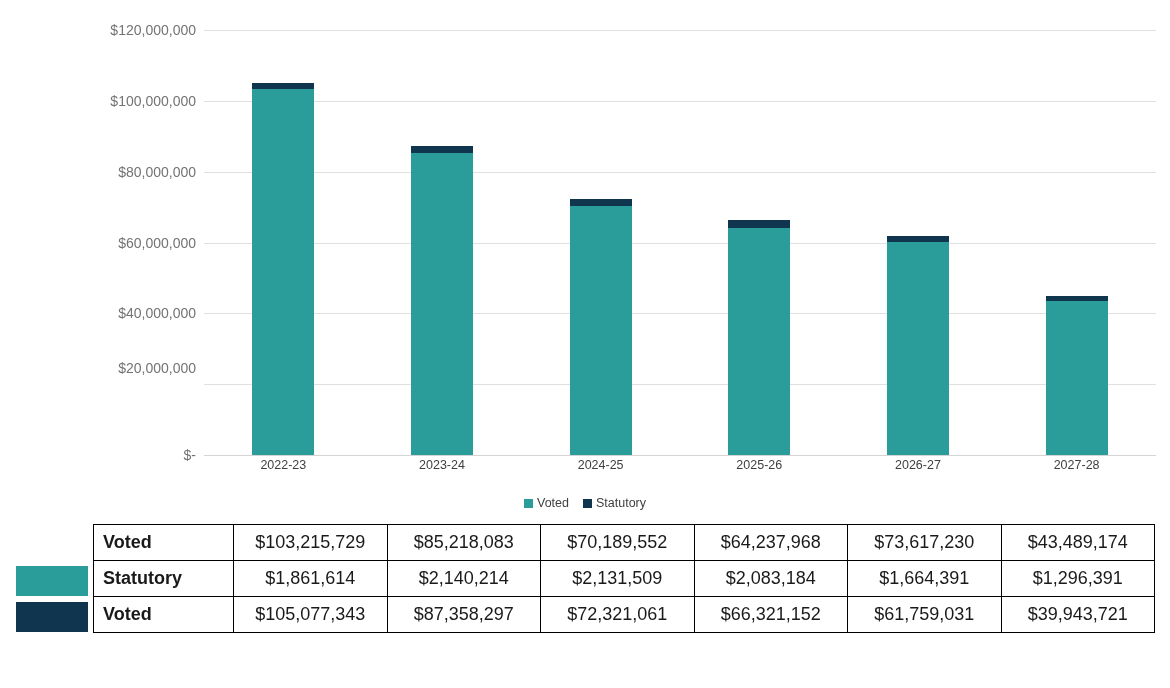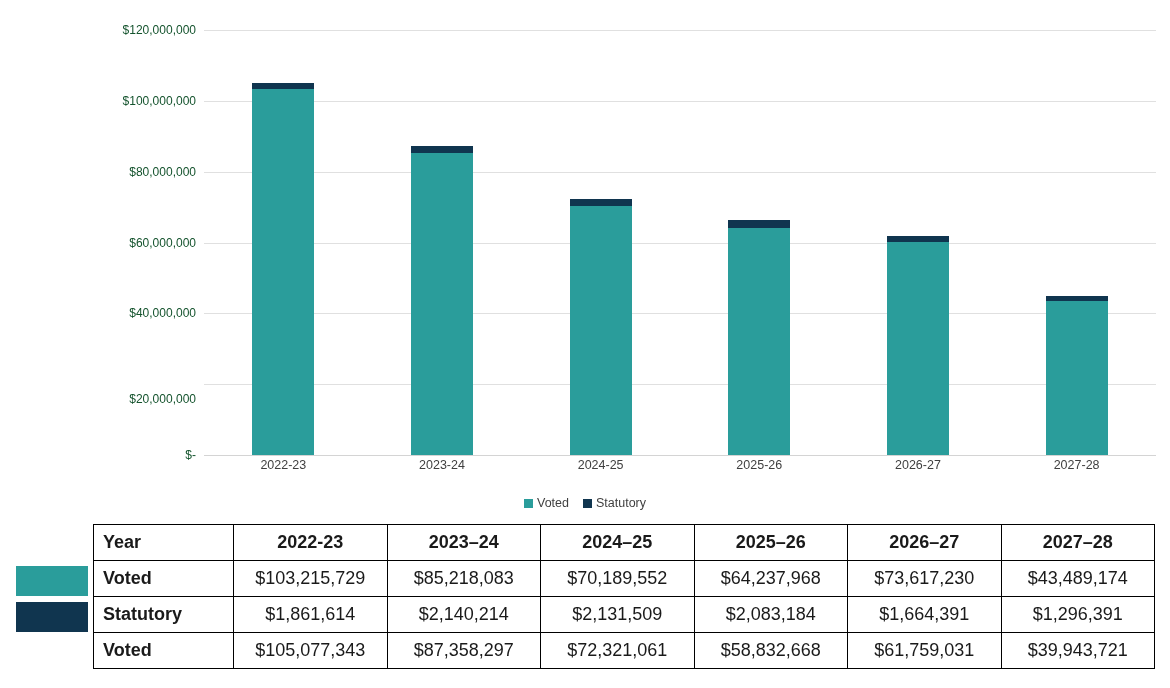--- a/index.html
+++ b/index.html
@@ -22,22 +22,22 @@
     left: 0;
     top: 0;
     width: 1170px;
     height: 516px;
   }
 
   .y-axis-label {
     position: absolute;
     right: 0;
     transform: translateY(-50%);
-    font-size: 12px;
-    color: #14532d;
+    font-size: 14px;
+    color: #737373;
     white-space: nowrap;
     text-align: right;
   }
   #y-axis {
     position: absolute;
     left: 0;
     top: 0;
     width: 196px;
     height: 516px;
   }
@@ -166,21 +166,21 @@
   #swatch-voted { top: 42px; background: #2a9d9b; }
   #swatch-statutory { top: 78px; background: #10354f; }
 </style>
 </head>
 <body>
 
 <div id="chart-wrap">
 
   <div id="y-axis">
       <div class="y-axis-label" style="top: 455px;">$-</div>
-      <div class="y-axis-label" style="top: 399px;">$20,000,000</div>
+      <div class="y-axis-label" style="top: 368px;">$20,000,000</div>
       <div class="y-axis-label" style="top: 313.333px;">$40,000,000</div>
       <div class="y-axis-label" style="top: 242.5px; text-align: center;">$60,000,000</div>
       <div class="y-axis-label" style="top: 171.667px; text-align: right;">$80,000,000</div>
       <div class="y-axis-label" style="top: 100.833px;">$100,000,000</div>
       <div class="y-axis-label" style="top: 30px;">$120,000,000</div>
     </div>
 
   <div id="plot">
     <div id="gridlines">
         <div class="gridline zero" style="top: 425px;"></div>
@@ -250,29 +250,20 @@
         <span>Statutory</span>
       </div>
     </div>
 </div>
 
 <div id="table-wrap">
   <div class="tbl-swatch" id="swatch-voted"></div>
   <div class="tbl-swatch" id="swatch-statutory"></div>
   <table>
     <tbody id="table-body">
-        <tr>
-          <td class="rowlabel">Year</td>
-          <td class="yearhead">2022-23</td>
-          <td class="yearhead">2023–24</td>
-          <td class="yearhead">2024–25</td>
-          <td class="yearhead">2025–26</td>
-          <td class="yearhead">2026–27</td>
-          <td class="yearhead">2027–28</td>
-        </tr>
         <tr>
           <td class="rowlabel">Voted</td>
           <td>$103,215,729</td>
           <td>$85,218,083</td>
           <td>$70,189,552</td>
           <td>$64,237,968</td>
           <td>$73,617,230</td>
           <td>$43,489,174</td>
         </tr>
         <tr>
@@ -282,19 +273,19 @@
           <td>$2,131,509</td>
           <td>$2,083,184</td>
           <td>$1,664,391</td>
           <td>$1,296,391</td>
         </tr>
         <tr>
           <td class="rowlabel">Voted</td>
           <td>$105,077,343</td>
           <td>$87,358,297</td>
           <td>$72,321,061</td>
-          <td>$58,832,668</td>
+          <td>$66,321,152</td>
           <td>$61,759,031</td>
           <td>$39,943,721</td>
         </tr>
       </tbody>
   </table>
 </div>
 
 </body></html>

